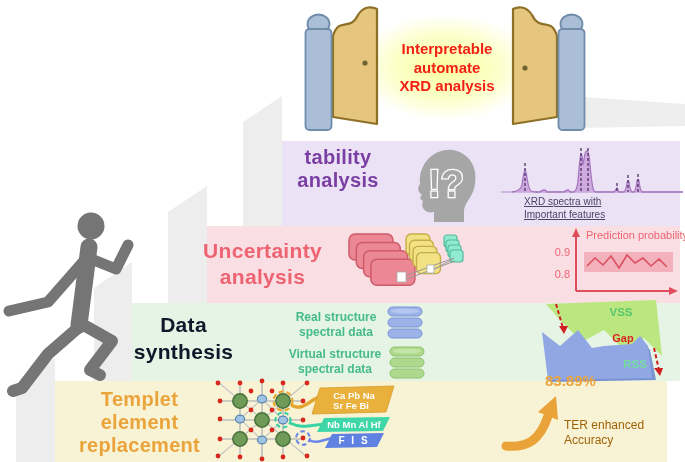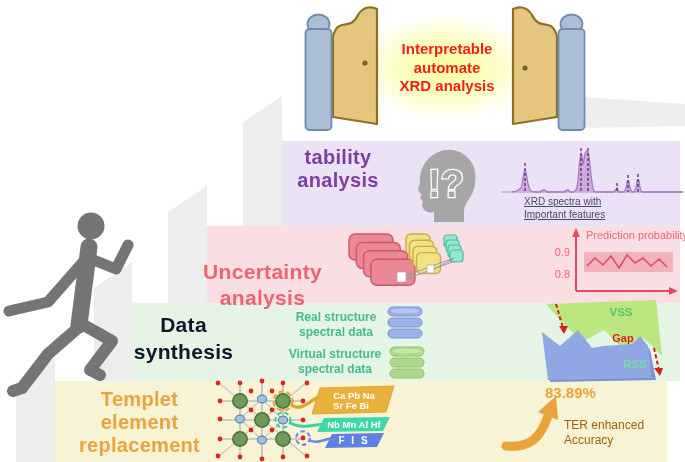--- a/index.html
+++ b/index.html
@@ -7,21 +7,21 @@
           font-family:"Liberation Sans",sans-serif;}
   .abs{position:absolute;}
   .quad{position:absolute;inset:0;background:#ededed;}
   .band{position:absolute;}
   .band-purple{left:282px;top:141px;width:398px;height:85px;background:#ece2f6;}
   .band-pink{left:207px;top:226px;width:473px;height:77px;background:#f9dfe3;}
   .band-green{left:132px;top:303px;width:548px;height:78px;background:#e5f4e5;}
   .band-yellow{left:55px;top:381px;width:612px;height:81px;background:#f8f3d5;}
   .steplbl{position:absolute;text-align:center;font-weight:700;letter-spacing:.3px;}
   .lbl-interp{left:278px;top:146px;width:120px;font-size:20px;line-height:23px;color:#7b3fa3;}
-  .lbl-uncert{left:190px;top:238px;width:145px;font-size:21px;line-height:26px;color:#ee6372;margin-top:21px;}
+  .lbl-uncert{left:190px;top:238px;width:145px;font-size:21px;line-height:26px;color:#ee6372;}
   .lbl-data{left:115px;top:311px;width:137px;font-size:21px;line-height:27px;color:#0f172a;}
   .lbl-templet{left:62px;top:388px;width:155px;font-size:20px;line-height:23px;color:#eba43c;}
   .glow{left:358px;top:15px;width:175px;height:105px;
         background:radial-gradient(ellipse at center,#fbffa0 0%,#fcffc8 42%,rgba(252,255,220,0) 72%);}
   .gatetitle{left:372px;top:40px;width:150px;text-align:center;font-size:15px;font-weight:800;
              line-height:18.5px;color:#f32015;}
   .cap-xrd{left:524px;top:195px;width:120px;font-size:10px;line-height:13px;color:#4a4668;text-decoration:underline;}
   .dslbl{position:absolute;text-align:center;font-size:12px;line-height:15px;color:#45bb8a;font-weight:700;}
   .pct{position:absolute;color:#eba43c;font-size:15px;font-weight:700;}
   .note{left:564px;top:418px;width:110px;font-size:12px;line-height:15px;color:#a16207;font-weight:400;}
@@ -267,20 +267,20 @@
     <polygon points="118,42 184,41 177,55 111,56" fill="#3fd7a7"></polygon>
     <text x="148" y="52" text-anchor="middle" font-size="9.5" font-weight="bold" fill="#ffffff">Nb Mn Al Hf</text>
     <polygon points="126,58 178,57 171,71 119,72" fill="#5f82e2"></polygon>
     <text x="148" y="68" text-anchor="middle" font-size="10" font-weight="bold" fill="#ffffff" letter-spacing="2">F I S</text>
   </svg>
 
   <svg class="abs" style="left:498px;top:396px;" width="72" height="56" viewBox="0 0 72 56">
     <path d="M8,50 C30,52 42,44 50,20" stroke="#eaa338" stroke-width="9" fill="none" stroke-linecap="round"></path>
     <polygon points="40,16 58,0 60,24" fill="#eaa338"></polygon>
   </svg>
-  <div class="pct" style="left:545px;top:384px;">83.89%</div>
+  <div class="pct" style="left:545px;top:372px;">83.89%</div>
   <div class="pct" style="left:460px;top:436px;margin-top:44px;">79.34%</div>
   <div class="abs note">
     <div>TER enhanced</div>
     <div>Accuracy</div>
   </div>
 
 </div>
 
 </body></html>

